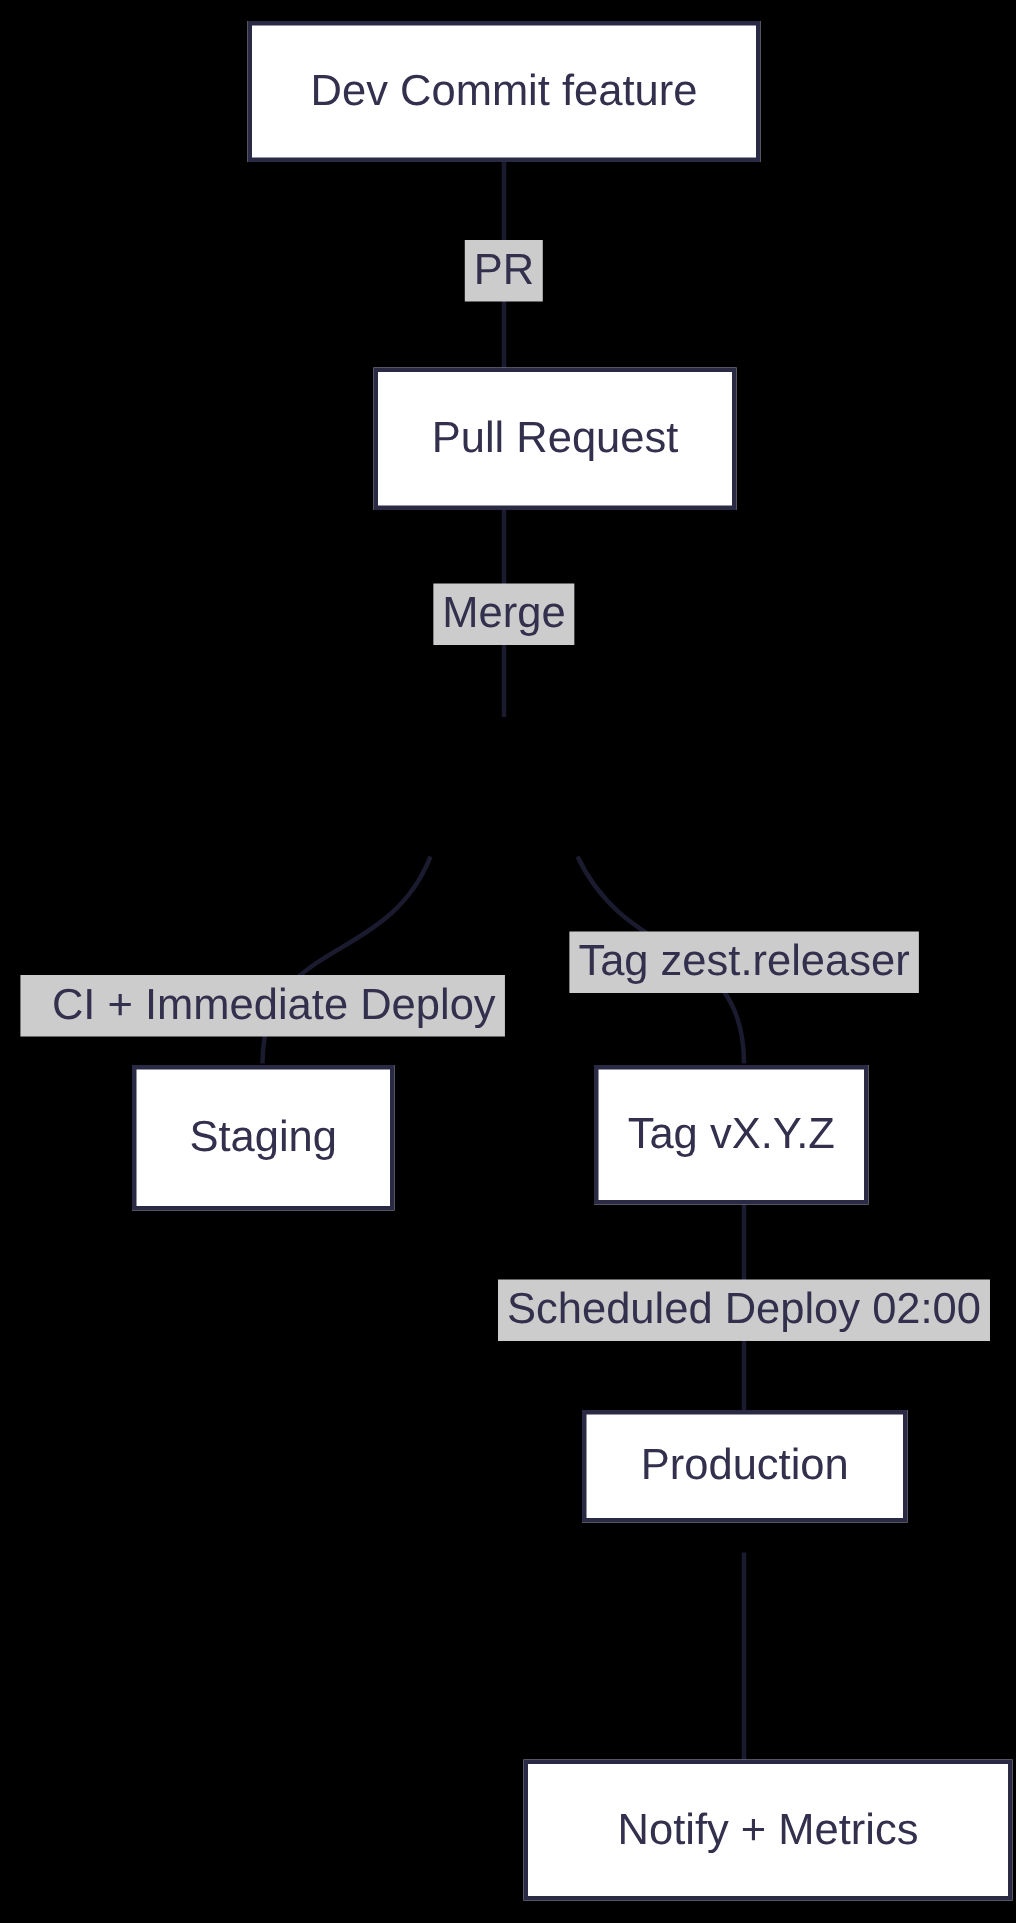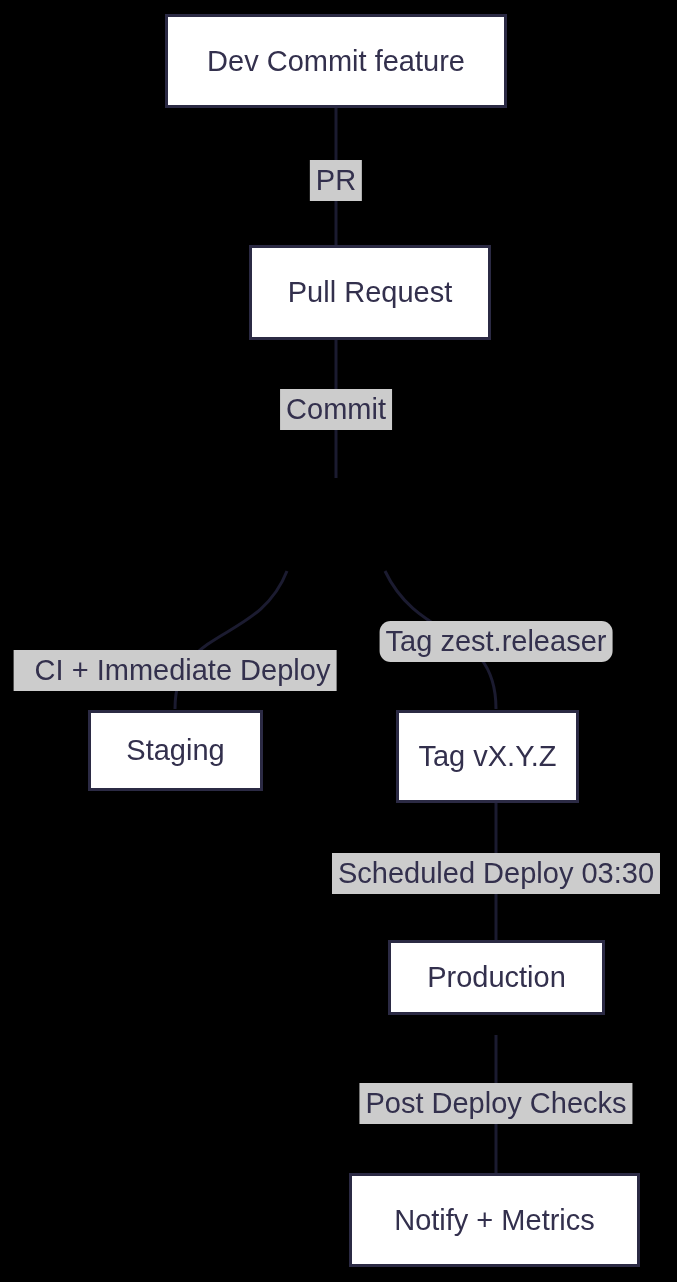--- a/index.html
+++ b/index.html
@@ -43,29 +43,29 @@
     font-size: 29px;
     line-height: 37px;
     padding: 2px 6px;
     white-space: nowrap;
     text-align: right;
   }
   
   #n-dev        { left: 165px; top: 14px;   width: 342px; height: 94px; }
   #n-pullreq    { left: 215px; top: 245px;  width: 242px; height: 95px; margin-left: 34px; }
   #n-main       { left: 218px; top: 478px;  width: 235px; height: 93px; }
-  #n-staging    { left: 88px;  top: 710px;  width: 175px; height: 81px; }
+  #n-staging    { left: 88px;  top: 710px;  width: 175px; height: 97px; }
   #n-tag        { left: 396px; top: 710px;  width: 183px; height: 93px; }
   #n-production { left: 388px; top: 940px;  width: 217px; height: 75px; }
-  #n-notify     { left: 349px; top: 1173px; width: 291px; height: 94px; }
+  #n-notify     { left: 349px; top: 1173px; width: 326px; height: 94px; }
   
   #l-pr    { left: 336px; top: 160px; }
   #l-merge { left: 336px; top: 389px; }
   #l-ci    { left: 175px; top: 650px; padding-left: 21px; }
-  #l-zest  { left: 496px; top: 621px; border-radius: 11px; }
+  #l-zest  { left: 496px; top: 621px; }
   #l-sched { left: 496px; top: 853px; }
   #l-post  { left: 496px; top: 1083px; }
 </style>
 </head>
 <body>
 
 <div class="canvas">
 
   <svg class="edges-layer" viewBox="0 0 677 1282" xmlns="http://www.w3.org/2000/svg">
     <g stroke="#1b1b30" stroke-width="3" fill="none">
@@ -98,23 +98,22 @@
   <div class="node" id="n-production">
     <span>Production</span>
   </div>
 
   <div class="node" id="n-notify">
     <span>Notify + Metrics</span>
   </div>
 
   <div class="edge-label" id="l-pr">PR</div>
 
-  <div class="edge-label" id="l-merge">Commit</div>
+  <div class="edge-label" id="l-merge">Merge</div>
 
   <div class="edge-label" id="l-ci">CI + Immediate Deploy</div>
 
   <div class="edge-label" id="l-zest">Tag zest.releaser</div>
 
-  <div class="edge-label" id="l-sched">Scheduled Deploy 03:30</div>
+  <div class="edge-label" id="l-sched">Scheduled Deploy 02:00</div>
 
-  <div class="edge-label" id="l-post">Post Deploy Checks</div>
 
 </div>
 
 </body></html>

